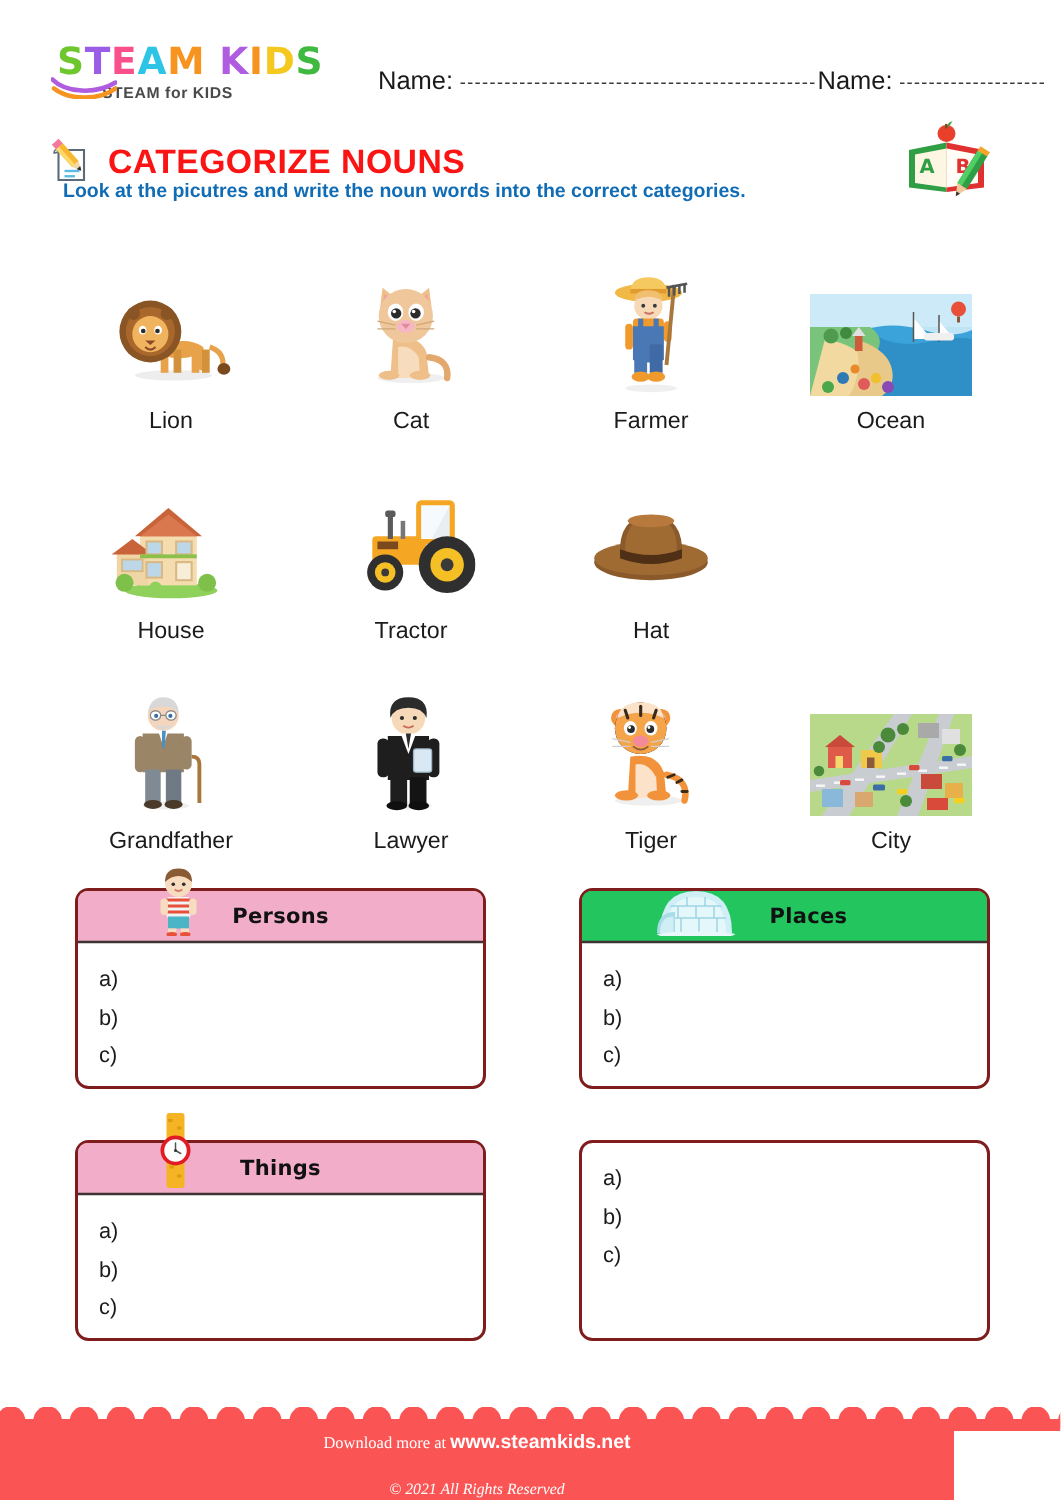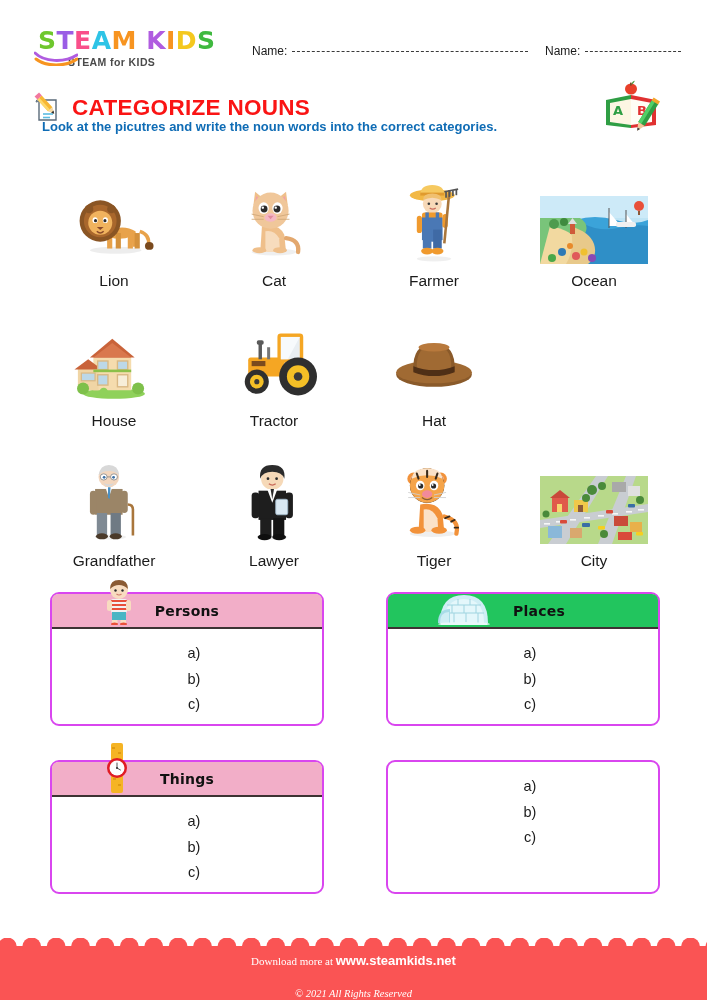--- a/index.html
+++ b/index.html
@@ -24,21 +24,21 @@
   .logo-wrap { position: absolute; left: 38px; top: 10px; }
   .logo-word { font-size: 25px; font-weight: 900; letter-spacing: .5px; line-height: 1; font-family: "DejaVu Sans", sans-serif; }
   .logo-word span { display: inline-block; }
   .logo-swoosh { position: absolute; left: -4px; top: 22px; width: 44px; height: 16px; pointer-events: none; }
   .logo-sub {
     margin-top: 3px; margin-left: 30px;
     font-size: 10.5px; font-weight: bold; color: #4a4a4a;
     letter-spacing: .4px;
   }
 
-  .field { position: absolute; font-size: 12px; color: #1a1a1a; font-family: "Liberation Sans", sans-serif; }
+  .field { position: absolute; font-size: 17px; color: #1a1a1a; font-family: "Liberation Sans", sans-serif; }
   .field .lbl { font-weight: normal; }
   .field .rule {
     display: inline-block;
     border-bottom: 1.6px dashed #3a3a3a;
     height: 1px; vertical-align: 3px; margin-left: 5px;
   }
   .field-name { left: 252px; top: 26px; }
   .field-name .rule { width: 236px; }
   .field-date { left: 545px; top: 26px; }
   .field-date .rule { width: 96px; }
@@ -64,22 +64,22 @@
   .plabel {
     margin-top: 8px; font-size: 15.5px; color: #1b1b1b;
     font-family: "Liberation Sans", sans-serif; text-align: right;
   }
 
   
   .boxes { position: absolute; left: 50px; top: 592px; width: 610px; }
   .box-row { display: flex; gap: 62px; margin-bottom: 34px; }
   .cat-box {
     position: relative; width: 274px; height: 134px;
-    border: 2px solid #d946ef; border-radius: 9px;
-    background: #ffffff; overflow: visible; text-align: center;
+    border: 2px solid #7f1d1d; border-radius: 9px;
+    background: #ffffff; overflow: visible;
   }
   .cat-head {
     position: relative;
     height: 35px; background: #f2aec8;
     border-bottom: 2px solid #3d3333;
     border-radius: 6px 6px 0 0;
     display: flex; align-items: center; justify-content: center;
   }
   .cat-title {
     font-size: 14px; font-weight: bold; color: #111;
@@ -89,21 +89,21 @@
   .cat-body { padding: 6px 0 0 14px; }
   .ans-line {
     font-size: 14.5px; color: #1b1b1b; line-height: 1;
     margin-top: 11px; font-family: "Liberation Sans", sans-serif;
   }
 
   
   .footer { position: absolute; left: 0; bottom: 0; width: 707px; height: 62px; }
   .scallop { position: absolute; left: 0; top: 0; width: 707px; height: 16px; }
   .foot-band {
-    position: absolute; left: 0; top: 13px; width: 707px; height: 49px;
+    position: absolute; left: 0; top: 13px; width: 636px; height: 49px;
     background: #fa5454;
     display: flex; flex-direction: column; align-items: center; justify-content: center;
   }
   .foot-l1 { font-size: 11px; color: #ffffff; font-family: "Liberation Serif", serif; }
   .foot-l1 b { font-size: 13px; font-family: "Liberation Sans", sans-serif; font-weight: bold; }
   .foot-l2 { font-size: 10.5px; color: #ffffff; font-style: italic; margin-top: 20px; font-family: "Liberation Serif", serif; }
 </style>
 </head>
 <body>
 

